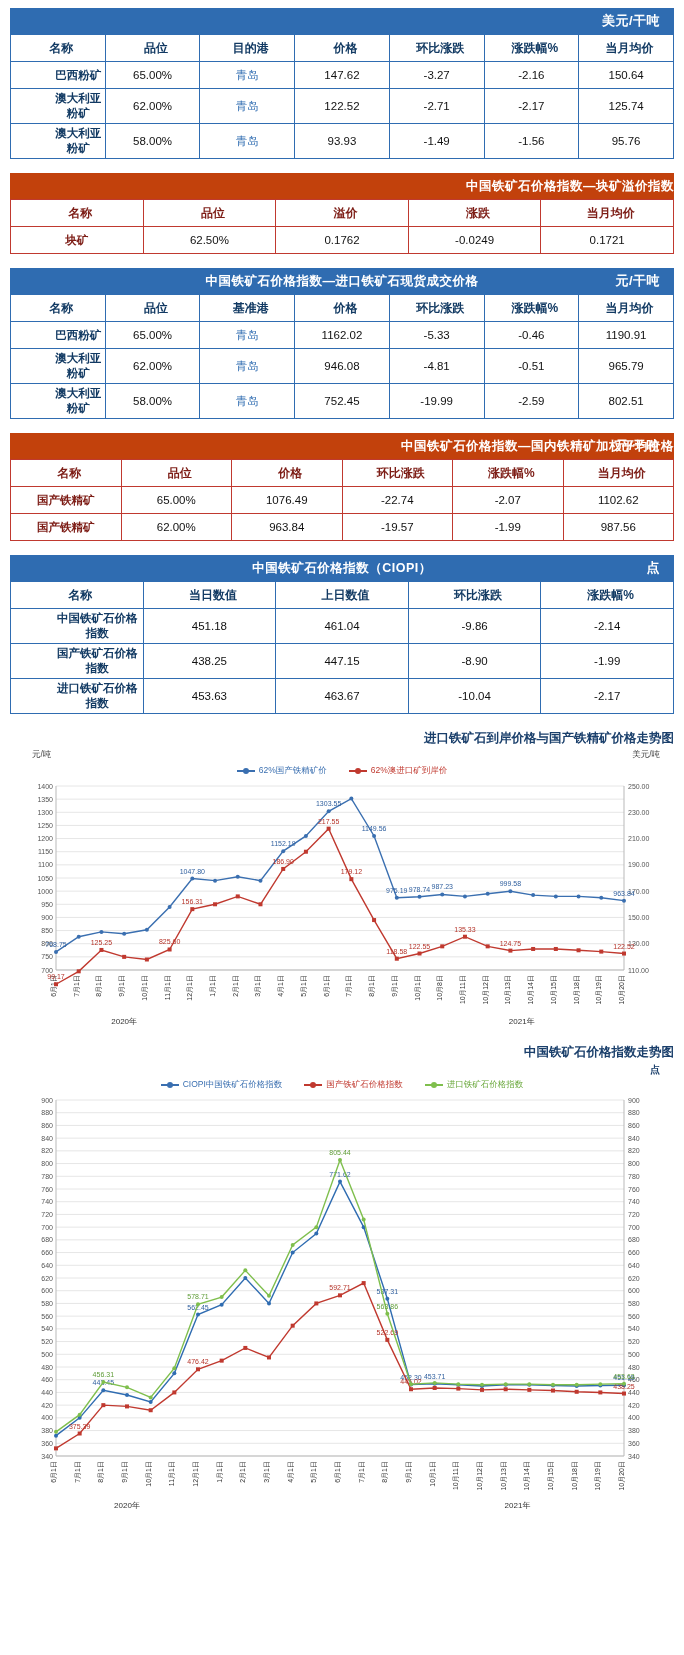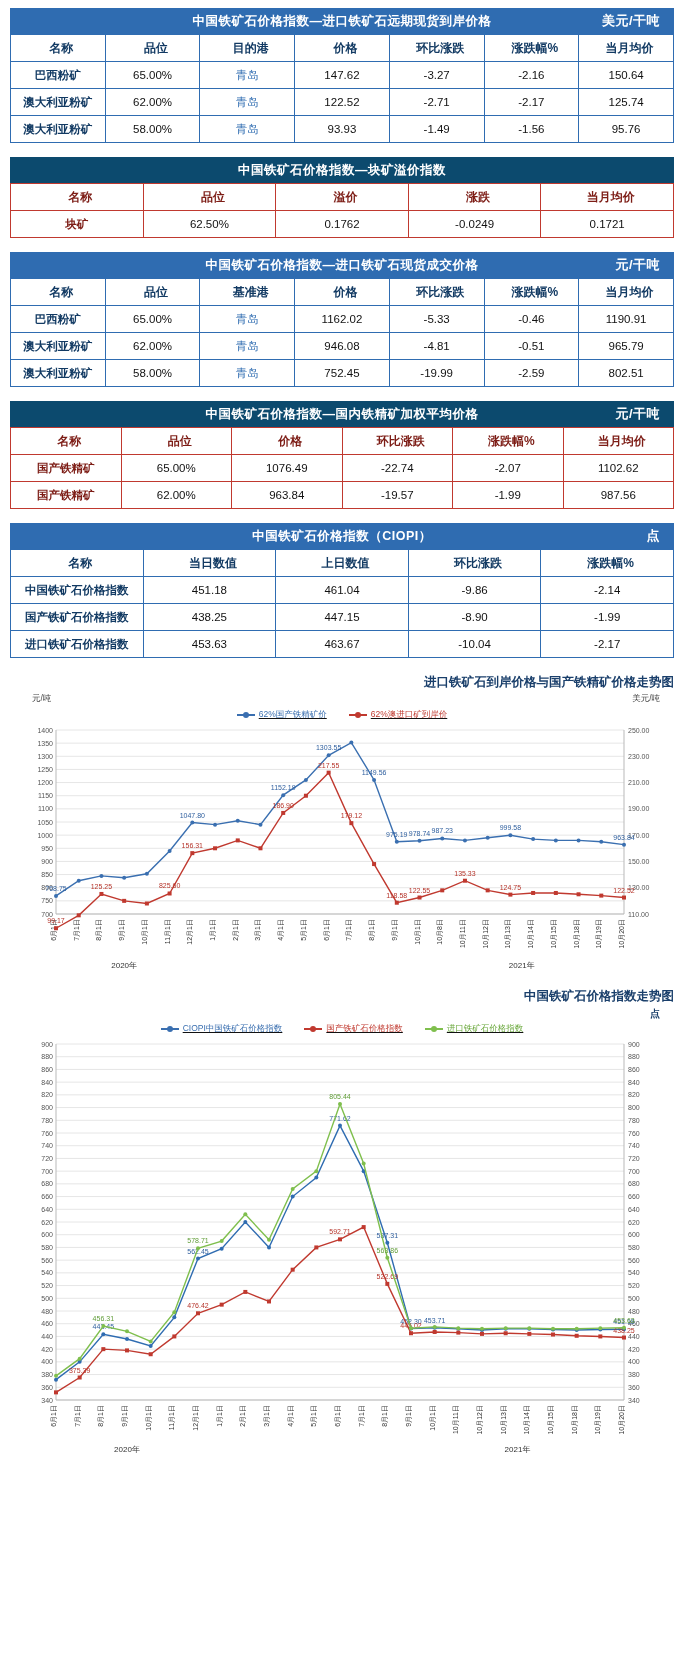--- a/index.html
+++ b/index.html
@@ -25,39 +25,39 @@
     font-weight: bold;
     letter-spacing: .5px;
   }
   .block-head .unit {
     position: absolute;
     right: 14px;
     font-size: 13px;
     font-weight: bold;
   }
   .blue .block-head { background: #2f6cb1; }
-  .red  .block-head { background: #0c4a6e; }
+  .red  .block-head { background: #c2410c; justify-content: flex-end; }
 
   table.data {
     width: 100%;
     border-collapse: collapse;
     table-layout: fixed;
   }
   .blue table.data, .blue table.data td, .blue table.data th { border: 1px solid #2f6cb1; }
   .red  table.data, .red  table.data td, .red  table.data th { border: 1px solid #c0392f; }
 
   table.data th, table.data td {
     height: 27px;
     text-align: center;
     font-size: 11.5px;
     padding: 2px 3px;
   }
   table.data th { font-weight: bold; font-size: 12px; padding-left: 10px; }
   table.data td.name { font-weight: bold; }
-  .blue td.name, .blue th { color: #123a63; }
+  .blue td.name, .blue th { color: #123a63; padding-left: 44px; }
   .red td.name, .red th { color: #7d1d16; }
   .blue td.port { color: #2f6cb1; }
 
   
   .chart-box { margin-top: 16px; }
   .chart-title {
     text-align: right;
     font-size: 12.5px;
     font-weight: bold;
     color: #1a3f6b;
@@ -66,21 +66,21 @@
   .chart-topbar { position: relative; height: 14px; }
   .chart-topbar .left-unit {
     position: absolute; left: 22px; top: 0; font-size: 8.5px; color: #444;
   }
   .chart-topbar .right-unit {
     position: absolute; right: 14px; top: 0; font-size: 8.5px; color: #444;
   }
   .chart-topbar .right-unit.bold { font-weight: bold; color: #1a3f6b; font-size: 10px; }
   .legend {
     display: flex; justify-content: center; gap: 22px;
-    font-size: 8.5px; margin: 2px 0 1px 0; text-decoration: underline;
+    font-size: 8.5px; margin: 2px 0 1px 0;
   }
   .legend .item { display: flex; align-items: center; gap: 4px; }
   .legend .swatch { display: inline-block; width: 18px; height: 2px; position: relative; }
   .legend .swatch::after {
     content: ""; position: absolute; left: 6px; top: -2px;
     width: 6px; height: 6px; border-radius: 50%;
   }
   .legend .swatch.blue { background: #3a6fb0; }
   .legend .swatch.blue::after { background: #3a6fb0; }
   .legend .swatch.red { background: #c0392f; }
@@ -101,21 +101,20 @@
   .dlab-red  { font-size: 7px; fill: #b5342a; font-family: "Liberation Sans", sans-serif; }
   .dlab-green{ font-size: 7px; fill: #5f9c36; font-family: "Liberation Sans", sans-serif; }
 </style>
 </head>
 <body>
 
 <div class="page">
   <div id="tables-host">
       <div class="block blue">
         <div class="block-head">
-          <span>中国铁矿石价格指数—进口铁矿石远期现货到岸价格</span>
           <span class="unit">美元/干吨</span>
         </div>
         <table class="data">
           <thead>
             <tr>
               <th>名称</th>
               <th>品位</th>
               <th>目的港</th>
               <th>价格</th>
               <th>环比涨跌</th>

